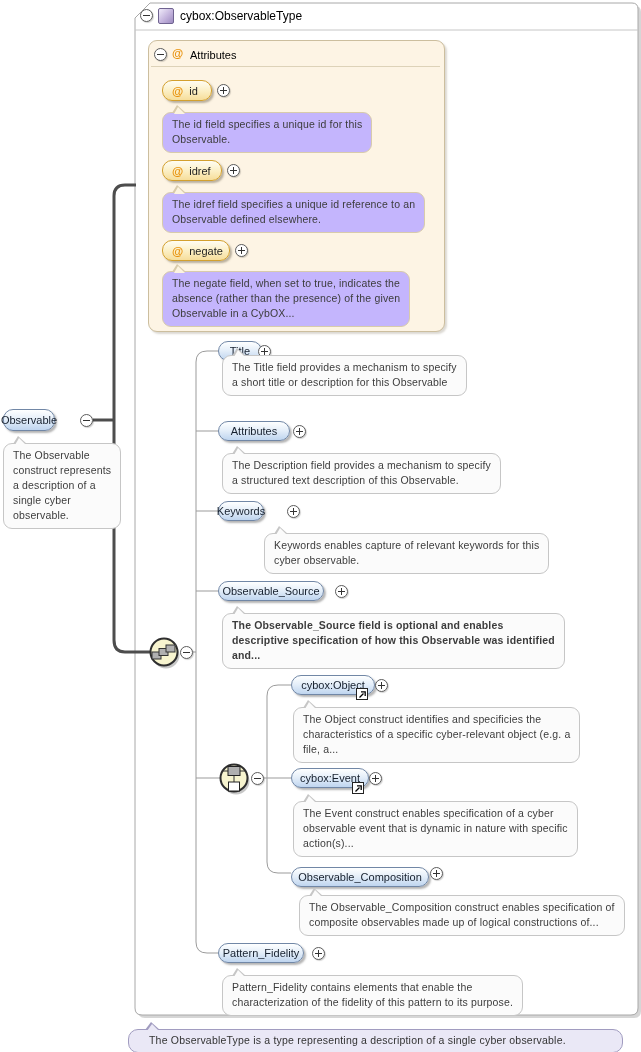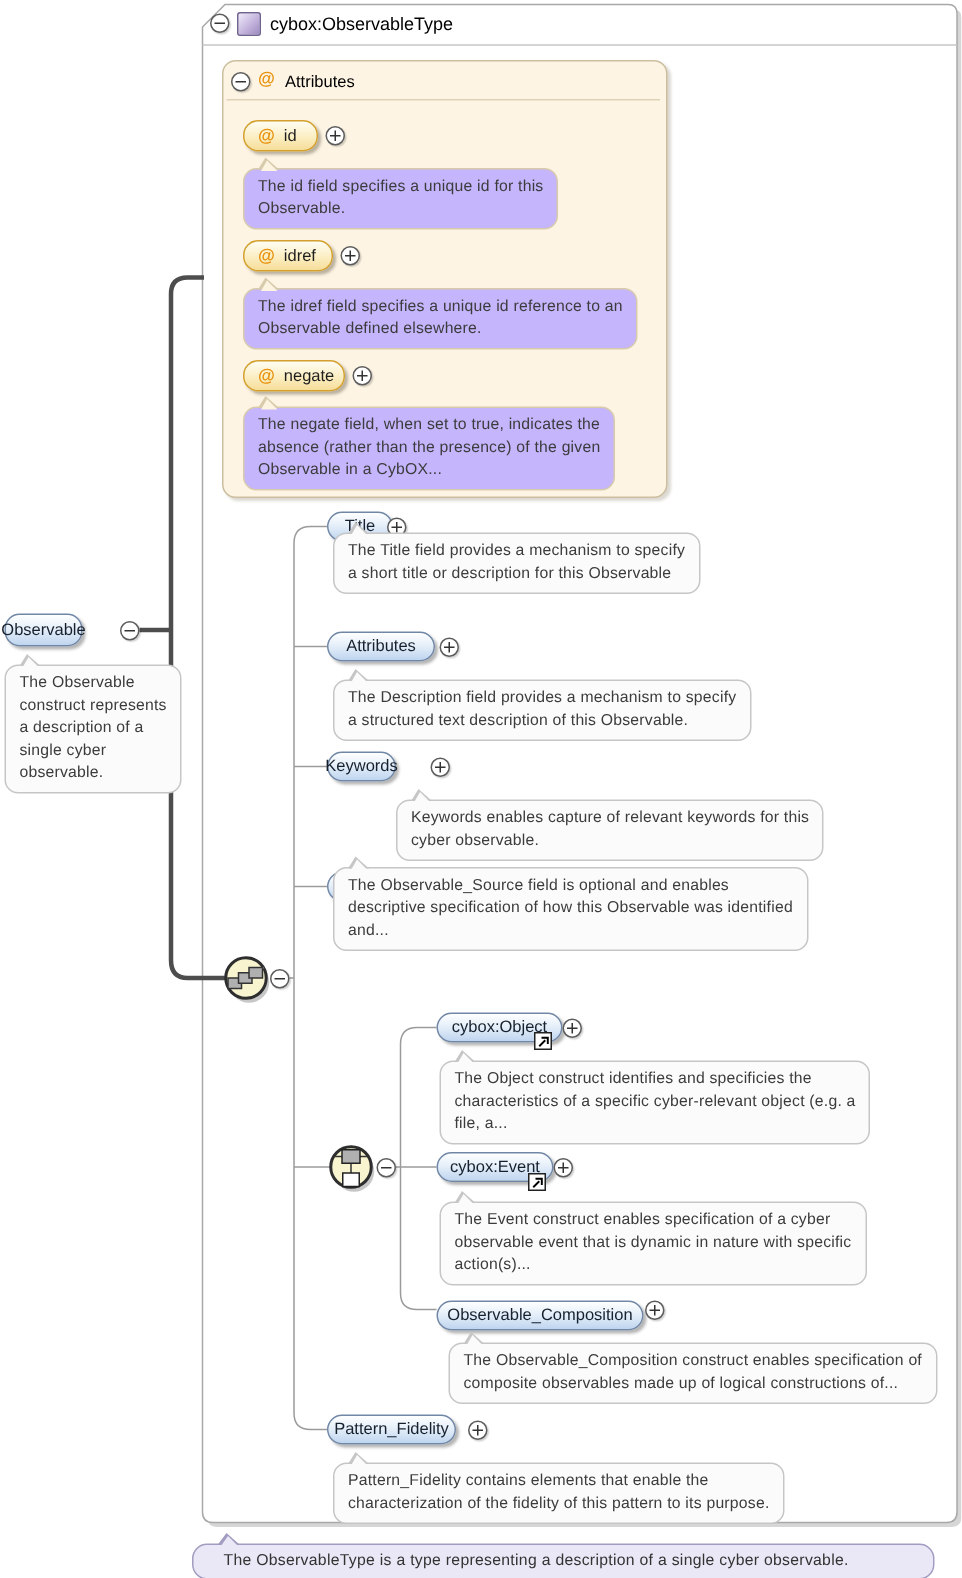--- a/index.html
+++ b/index.html
@@ -196,21 +196,21 @@
   <span>Keywords</span>
 </div>
 <div class="toggle plus" style="left:287px;top:505px;"></div>
 <div class="callout" style="left:222px;top:533px;margin-left:42px;">Keywords enables capture of relevant keywords for this
 cyber observable.</div>
 
 <div class="pill" style="left:218px;top:581px;width:106px;">
   <span>Observable_Source</span>
 </div>
 <div class="toggle plus" style="left:335px;top:585px;"></div>
-<div class="callout" style="left:222px;top:578px;">The Observable_Source field is optional and enables
+<div class="callout" style="left:222px;top:613px;font-weight:bold;">The Observable_Source field is optional and enables
 descriptive specification of how this Observable was identified
 and...</div>
 
 <div class="pill" style="left:291px;top:675px;width:84px;">
   <span>cybox:Object</span>
 </div>
 <div class="toggle plus" style="left:375px;top:679px;"></div>
 <span class="ref-icon" style="left:356px;top:688px;">
   <svg width="9" height="9" viewBox="0 0 9 9">
       <path d="M1.5 7.5 L5.5 3.5 M3 1.8 H7.2 V6" fill="none" stroke="#000" stroke-width="1.3"></path>

